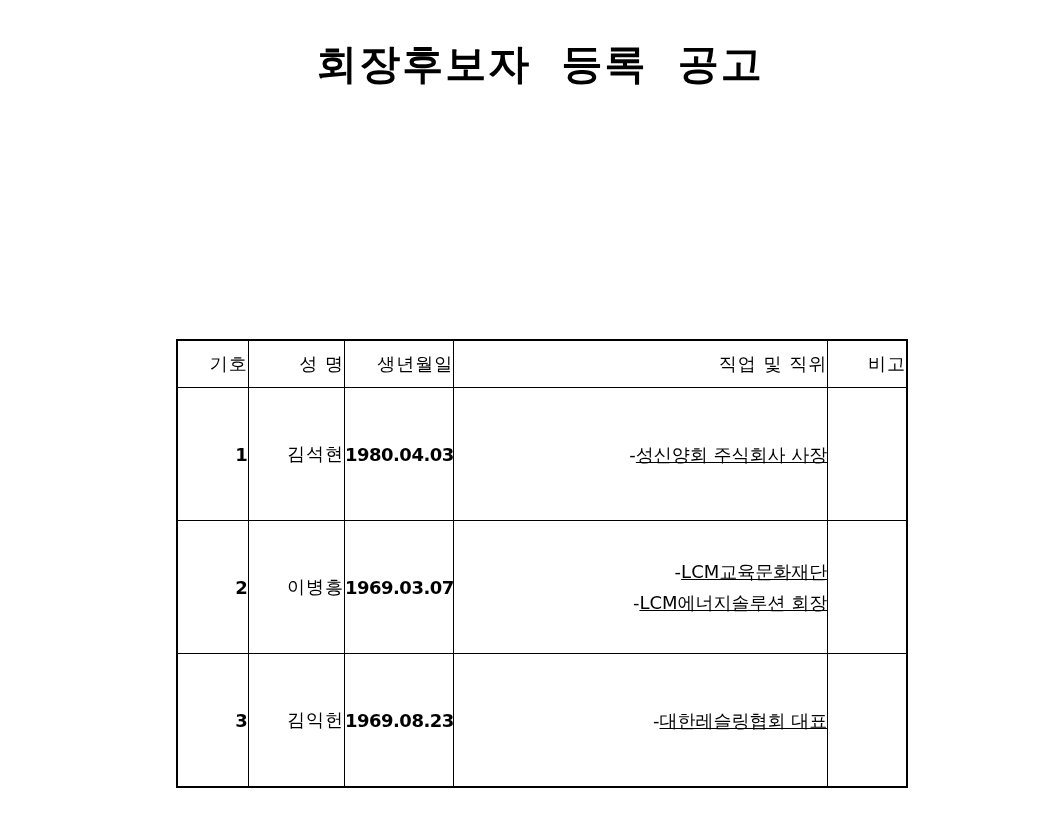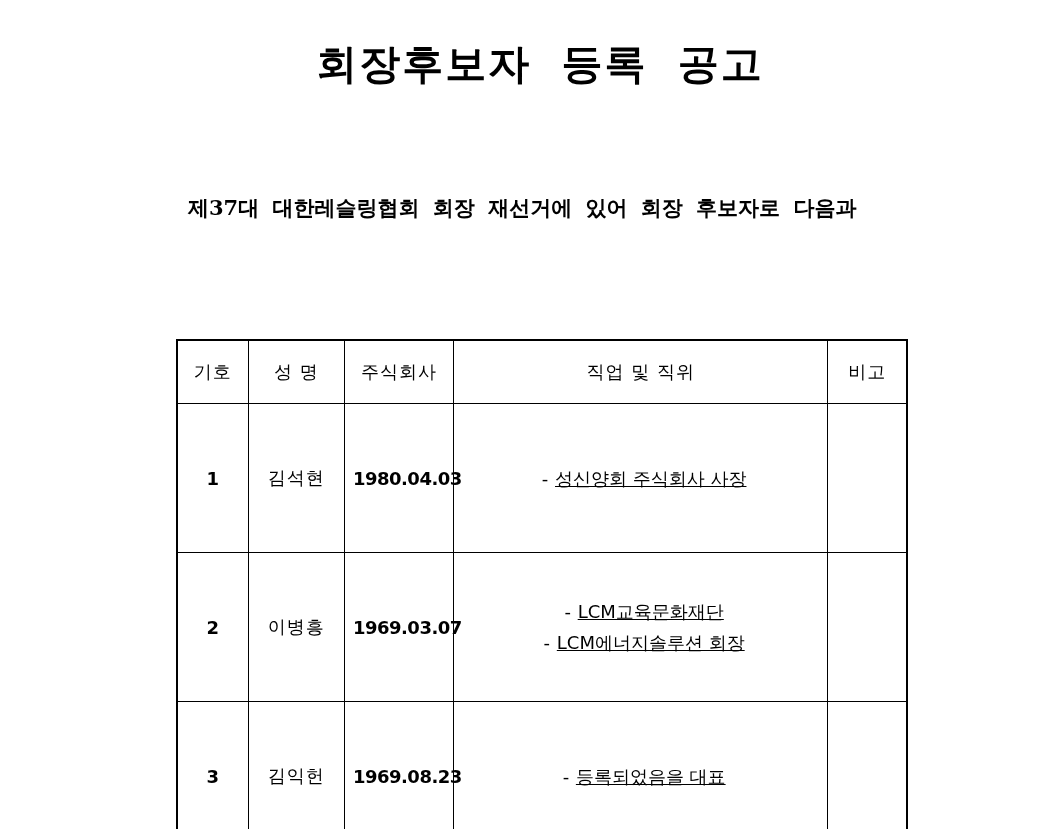--- a/index.html
+++ b/index.html
@@ -44,22 +44,22 @@
       left: 176px;
       top: 339px;
       width: 732px;
       border-collapse: collapse;
       border: 2px solid #000;
       font-family: "DejaVu Sans", sans-serif;
       table-layout: fixed;
     }
     table.cand th, table.cand td {
       border: 1px solid #000;
-      padding: 8px;
-      text-align: center;
+      padding: 0;
+      text-align: right;
       vertical-align: middle;
       margin-left: 17px;
     }
     table.cand th {
       height: 46px;
       font-size: 18px;
       font-weight: normal;
       letter-spacing: 1px;
     }
     table.cand td {
@@ -77,36 +77,35 @@
     td.job { text-align: left; padding-left: 28px; font-size: 18px; text-decoration: underline; }
     .job-line { line-height: 31px; white-space: nowrap; }
     .job-line .dash { display: inline-block; width: 20px; }
   </style>
 </head>
 <body>
 
 <div class="title">회장후보자 등록 공고</div>
 
 <div class="intro">
-  <p>제37대 대한레슬링협회 회장 재선거에 있어 회장 후보자로 다음과</p>
 </div>
 
 <table class="cand">
   <colgroup>
     <col class="col-no">
       <col class="col-name">
       <col class="col-dob">
       <col class="col-job">
       <col class="col-note">
   </colgroup>
   <thead>
     <tr>
       <th>기호</th>
       <th>성 명</th>
-      <th>주식회사</th>
+      <th>생년월일</th>
       <th>직업 및 직위</th>
       <th>비고</th>
     </tr>
   </thead>
   <tbody>
     <tr>
       <td class="no">1</td>
       <td class="name">김석현</td>
       <td class="dob">1980.04.03</td>
       <td class="job">
@@ -122,18 +121,18 @@
         <div class="job-line"><span class="dash">-</span><span>LCM교육문화재단</span></div>
         <div class="job-line"><span class="dash">-</span><span>LCM에너지솔루션 회장</span></div>
       </td>
       <td class="note"></td>
     </tr>
     <tr>
       <td class="no">3</td>
       <td class="name">김익헌</td>
       <td class="dob">1969.08.23</td>
       <td class="job">
-        <div class="job-line"><span class="dash">-</span><span>등록되었음을 대표</span></div>
+        <div class="job-line"><span class="dash">-</span><span>대한레슬링협회 대표</span></div>
       </td>
       <td class="note"></td>
     </tr>
   </tbody>
 </table>
 
 </body></html>

